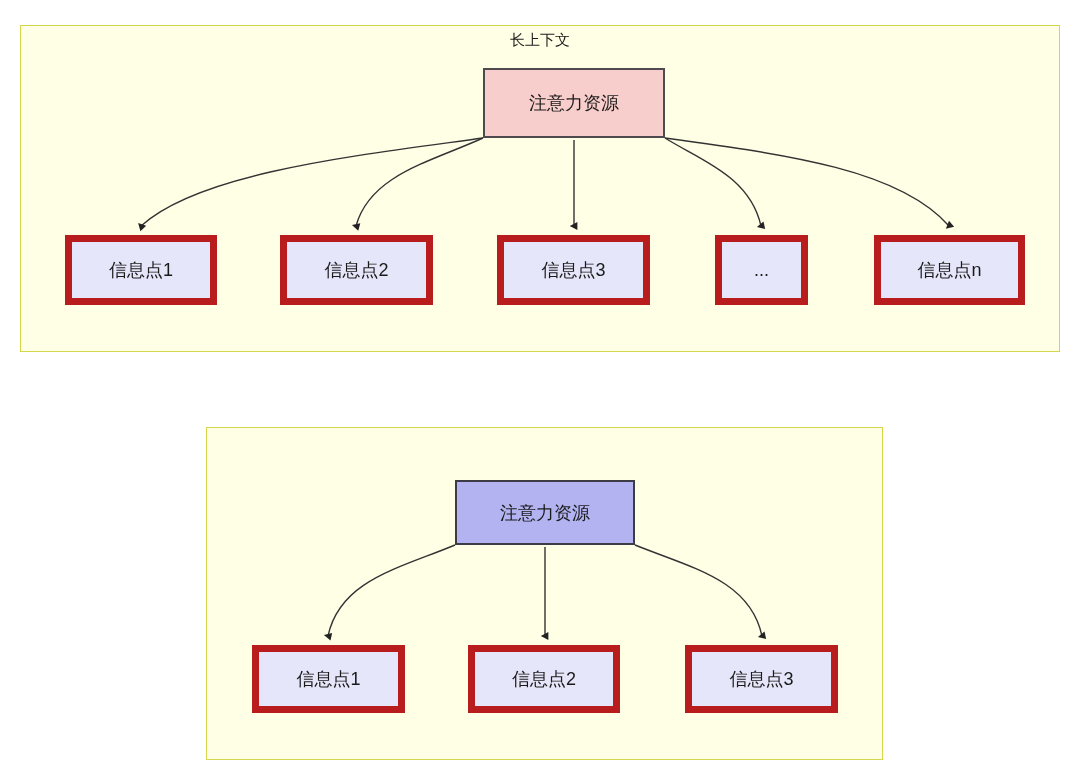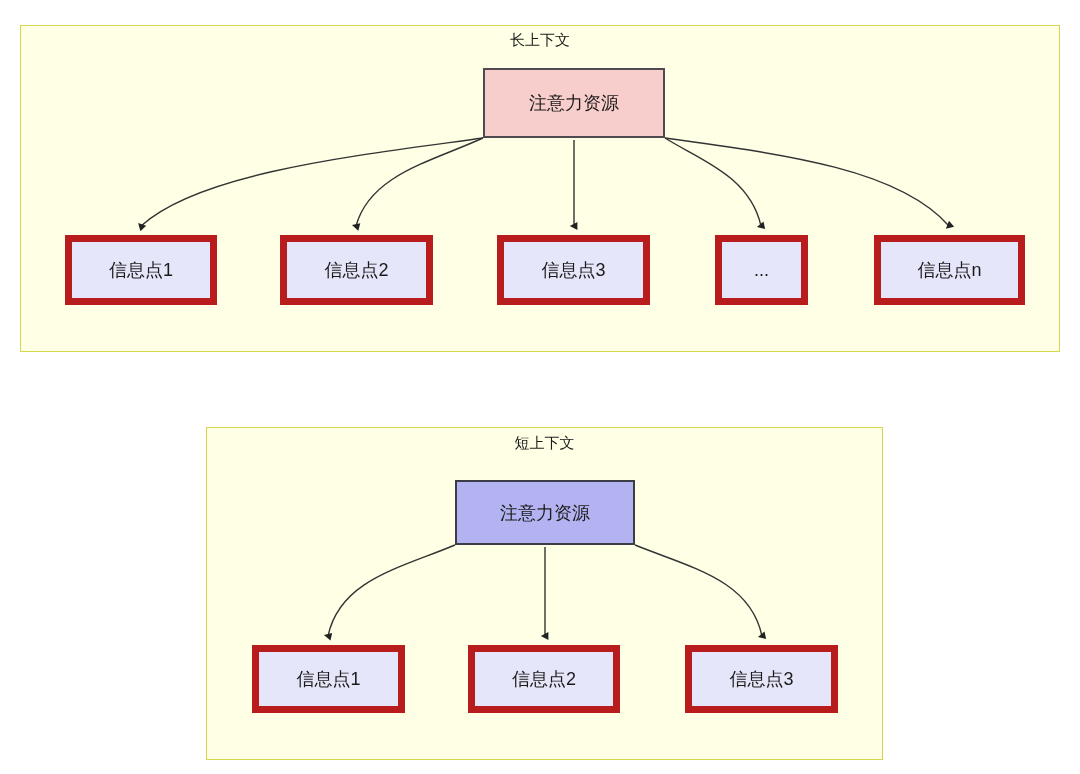--- a/index.html
+++ b/index.html
@@ -104,21 +104,20 @@
   <div class="node node-leaf" style="left:280px; top:235px; width:153px; height:70px;">信息点2</div>
 
   <div class="node node-leaf" style="left:497px; top:235px; width:153px; height:70px;">信息点3</div>
 
   <div class="node node-leaf" style="left:715px; top:235px; width:93px; height:70px;">...</div>
 
   <div class="node node-leaf" style="left:874px; top:235px; width:151px; height:70px;">信息点n</div>
 
   <div class="group-box" style="left:206px; top:427px; width:677px; height:333px;"></div>
 
-  <div class="group-title" style="left:206px; top:435px; width:677px;">短上下文</div>
 
   <svg class="edge-layer" viewBox="0 0 1080 774" xmlns="http://www.w3.org/2000/svg">
     <g fill="none" stroke="#333333" stroke-width="1.4" marker-end="url(#arrow)">
 
       <path d="M455,545 C400,568 340,580 328,636"></path>
 
       <path d="M545,547 L545,636"></path>
 
       <path d="M635,545 C692,568 750,580 762,636"></path>
     </g>

